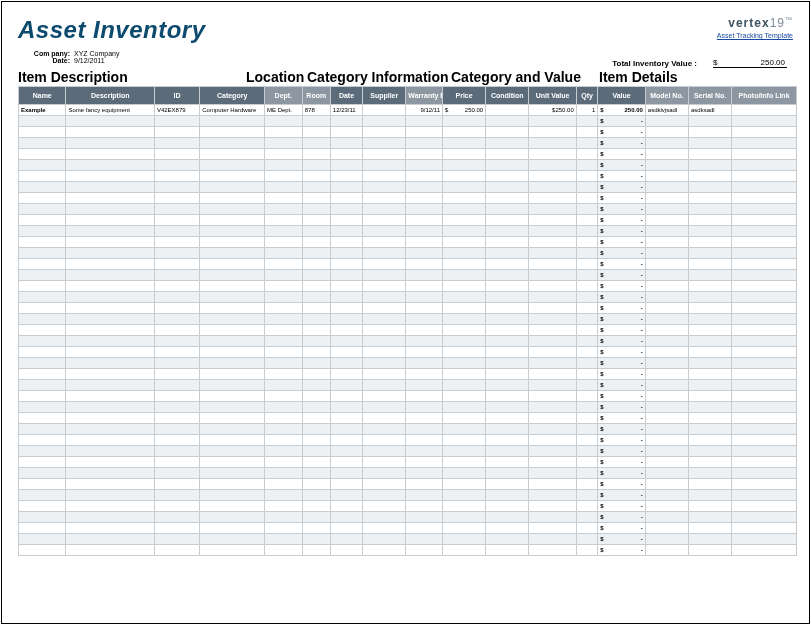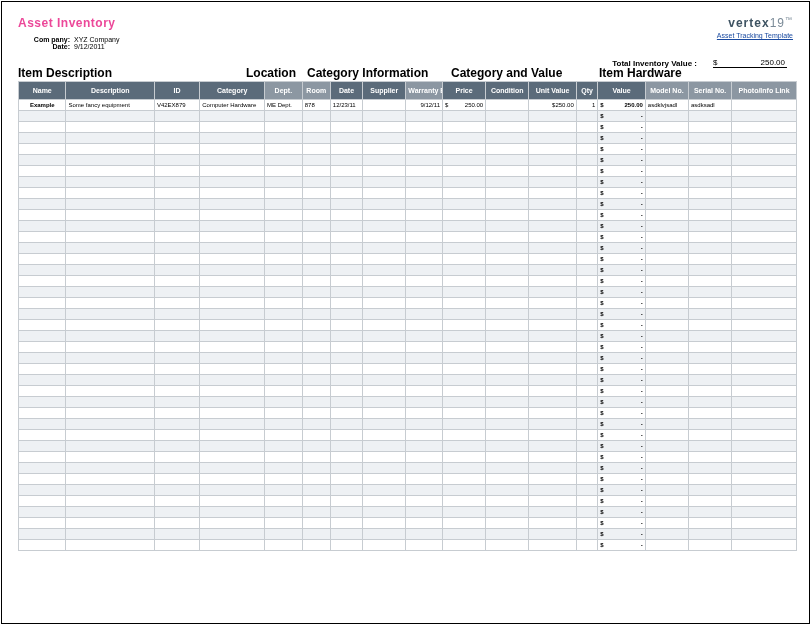--- a/index.html
+++ b/index.html
@@ -16,39 +16,40 @@
   }
   .page {
     border: 1px solid #000;
     width: 809px;
     height: 623px;
     margin: 1px;
     padding: 14px 12px 8px 16px;
     position: relative;
   }
   .title {
-    font-size: 12px;
+    font-size: 24px;
     font-weight: bold;
-    color: #ec4899;
+    color: #0c4a6e;
     font-family: "Trebuchet MS", Arial, sans-serif;
     letter-spacing: 0.5px;
+    font-style: italic;
   }
   .logo-block { position: absolute; top: 14px; right: 16px; text-align: right; }
   .logo-text { font-family: "Trebuchet MS", Arial, sans-serif; font-size: 12px; color:#7a8a97; letter-spacing:1px; }
   .logo-text .bold { color:#3e5362; font-weight:bold; }
   .logo-link { font-size: 7px; color:#1a4aa0; text-decoration: underline; display:block; margin-top:2px;}
   .meta { margin-top: 6px; font-size:7px; }
   .meta-row { display:flex; }
   .meta-label { width:56px; text-align:right; padding-right:4px; font-weight:bold; }
   .meta-value { }
   .total-block { position:absolute; top:56px; right:22px; display:flex; align-items:center; font-size:8px;}
   .total-label { font-weight:bold; margin-right:16px; }
   .total-cur { width:14px; text-align:left; border-bottom:1px solid #000; }
   .total-val { width:60px; text-align:right; border-bottom:1px solid #000; padding-right:2px;}
-  .groups { display:flex; margin-top:16px; font-size:12px; font-weight:bold; color:#000;}
+  .groups { display:flex; margin-top:5px; font-size:14px; font-weight:bold; color:#000;}
   .group-label { padding-bottom:1px; }
   table.grid { border-collapse:collapse; width:100%; table-layout:fixed; }
   table.grid th {
     background:#5b6b7a;
     color:#fff;
     font-weight:bold;
     font-size:7px;
     padding:2px 2px;
     border:1px solid #c7ccd1;
     text-align:center;
@@ -62,21 +63,21 @@
     height:11px;
     font-size:6px;
     padding:0 2px;
     overflow:hidden;
     white-space:nowrap;
     text-overflow:clip;
     background:#fff;
   }
   table.grid tr.alt td { background:#eef1f4; }
   .num { text-align:right; }
-  .bold { font-weight:bold;text-align:center; }
+  .bold { font-weight:bold; }
 </style>
 </head>
 <body>
 
 <div class="page">
 
   <div class="title">Asset Inventory</div>
 
   <div class="logo-block">
     <span class="logo-text">
@@ -100,21 +101,21 @@
     <span class="total-label">Total Inventory Value :</span>
     <span class="total-cur">$</span>
     <span class="total-val">250.00</span>
   </div>
 
   <div class="groups" id="groups-row">
       <div class="group-label" style="width: 228px;">Item Description</div>
       <div class="group-label" style="width: 61px;">Location</div>
       <div class="group-label" style="width: 144px;">Category Information</div>
       <div class="group-label" style="width: 148px;">Category and Value</div>
-      <div class="group-label" style="width: 140px;">Item Hardware</div>
+      <div class="group-label" style="width: 140px;">Item Details</div>
     </div>
 
   <table class="grid" id="grid">
     <thead>
         <tr id="head-row">
           <th style="width: 44px;">Name</th>
           <th style="width: 82px;">Description</th>
           <th style="width: 42px;">ID</th>
           <th style="width: 60px;">Category</th>
           <th class="light" style="width: 35px;">Dept.</th>

